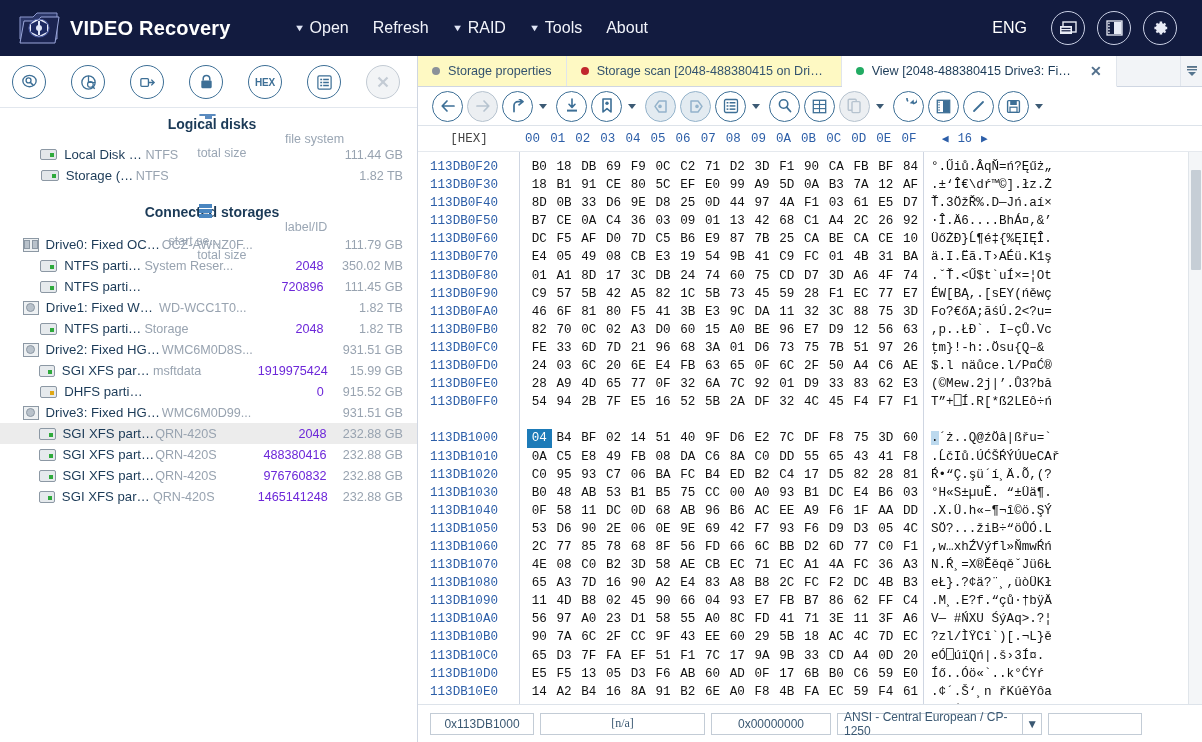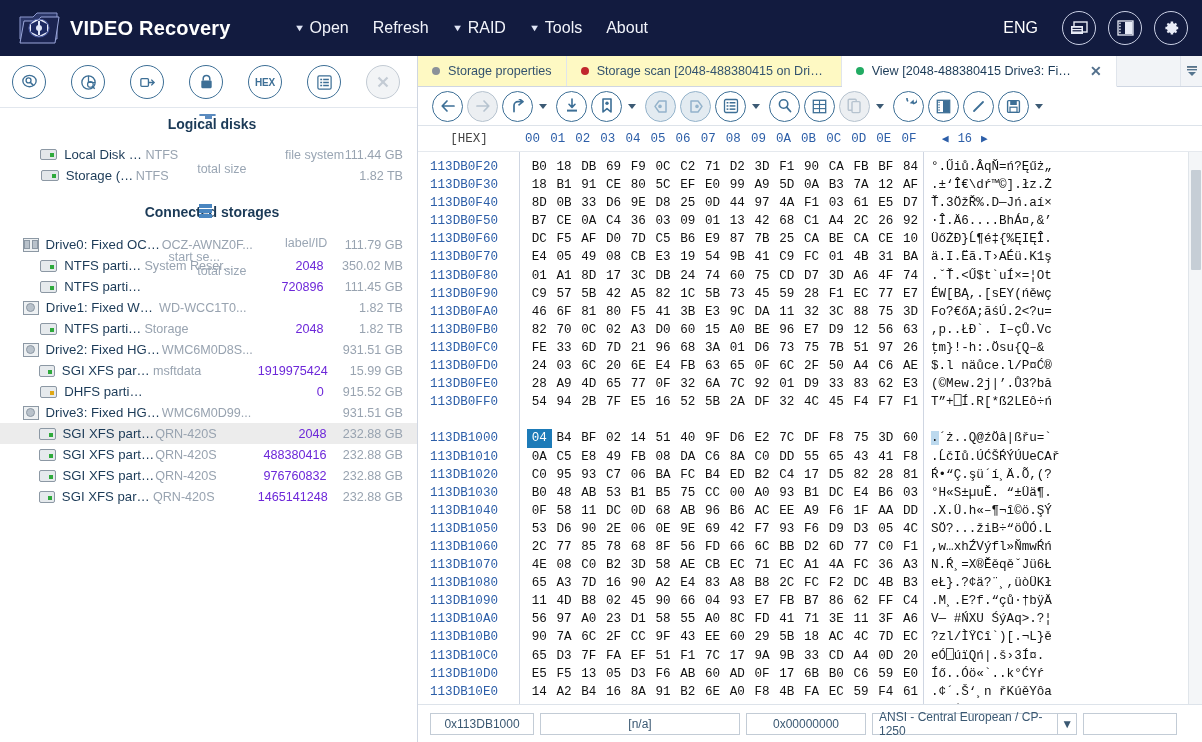--- a/index.html
+++ b/index.html
@@ -24,21 +24,21 @@
   }
   .menu { display: flex; align-items: center; margin-left: 52px; gap: 0px; }
   .menu-item {
     display: flex; align-items: center; color: #f2f4fb; font-size: 16px;
     padding: 4px 12px; cursor: default; white-space: nowrap;
   }
   .caret-dn {
     font-size: 9px; color: #dfe4f4; margin-right: 6px; line-height: 1;
     transform: scaleX(1.25);
   }
-  .header-right { margin-left: auto; display: flex; align-items: center; gap: 12px; padding-right: 14px; }
+  .header-right { margin-left: auto; display: flex; align-items: center; gap: 12px; padding-right: 25px; }
   .lang { color: #ffffff; font-size: 16px; margin-right: 12px; }
   .circ-btn {
     width: 34px; height: 34px; border-radius: 50%;
     border: 1.6px solid #c9cfe4; display: flex; align-items: center; justify-content: center;
     color: #e8ebf6;
   }
 
   
   .left-panel {
     position: absolute; top: 56px; left: 0; width: 418px; height: 686px;
@@ -55,21 +55,21 @@
   }
   .tool-circ.disabled { border-color:#c3cbd4; color:#c3cbd4; background:#f2f4f6; }
   .tool-circ .hex-txt { font-size: 10px; font-weight: bold; letter-spacing: -0.2px; }
 
   .tree { padding-top: 6px; font-size: 13.5px; }
   .grp-header {
     display: flex; align-items: center; height: 30px; padding: 0 14px 0 12px;
     font-weight: bold; color: #1b3a57; flex-direction: column;
   }
   .grp-header .g-name { flex: 0 0 auto; margin-left: 9px; font-size: 14px; }
-  .grp-header .c2 { margin-left: auto; width: 118px; text-align: left; color: #9aa6b4; font-weight: normal; font-size: 12.5px; margin-top: 16px;}
+  .grp-header .c2 { margin-left: auto; width: 118px; text-align: left; color: #9aa6b4; font-weight: normal; font-size: 12.5px;}
   .grp-header .c3 { width: 78px; text-align: left; color: #9aa6b4; font-weight: normal; font-size: 12.5px;}
   .grp-header .c4 { width: 78px; text-align: right; color: #9aa6b4; font-weight: normal; font-size: 12.5px;}
 
   .row {
     display: flex; align-items: center; height: 21px; padding: 0 14px 0 12px;
     color: #1b3a57; font-size: 13.2px; white-space: nowrap;
   }
   .row.sel { background: #ececec; }
   .row .ind0 { width: 12px; }
   .row .ind1 { width: 30px; }
@@ -161,21 +161,21 @@
   .statusbar {
     position:absolute; bottom:0; left:0; width:784px; height: 38px;
     border-top: 1px solid #dde3ea; background:#fff; display:flex; align-items:center;
     padding: 0 12px; gap: 6px;
   }
   .sfield {
     height: 22px; border: 1px solid #c3ccd6; background:#fff; color:#3a5872;
     font-size: 12px; display:flex;align-items:center;justify-content:center;
   }
   .sfield.f1 { width: 104px; }
-  .sfield.f2 { width: 200px; }
+  .sfield.f2 { width: 165px; font-family: Liberation Serif, serif; }
   .sfield.f3 { width: 120px; }
   .sfield.f4 { width: 205px; justify-content: space-between; padding: 0 0 0 6px; }
   .sfield.f4 .arrow { width: 20px; border-left:1px solid #c3ccd6; height:100%; display:flex;align-items:center;justify-content:center;}
   .sfield.f5 { width: 94px; }
 </style>
 </head>
 <body>
 
 <div id="app">
 

